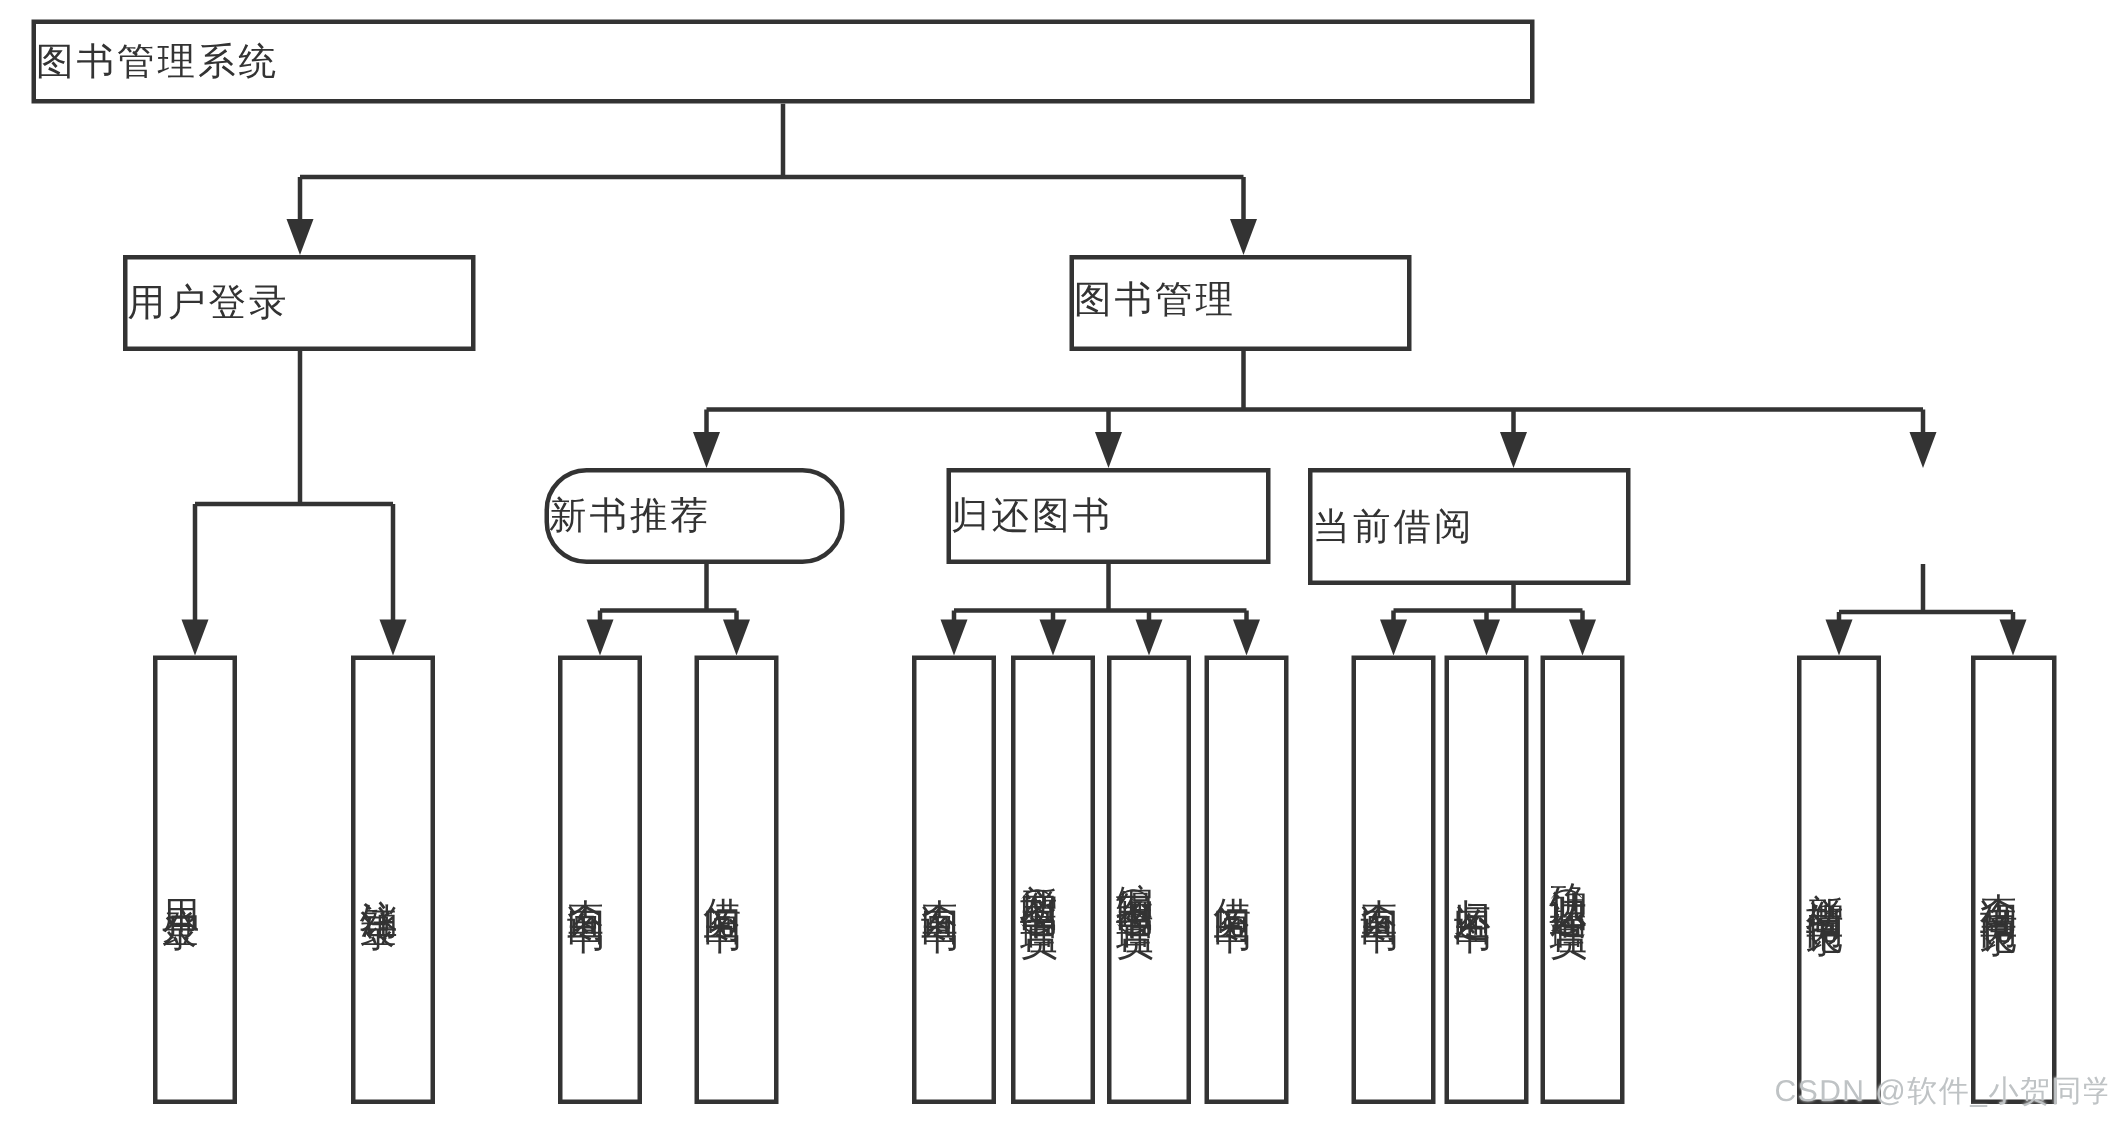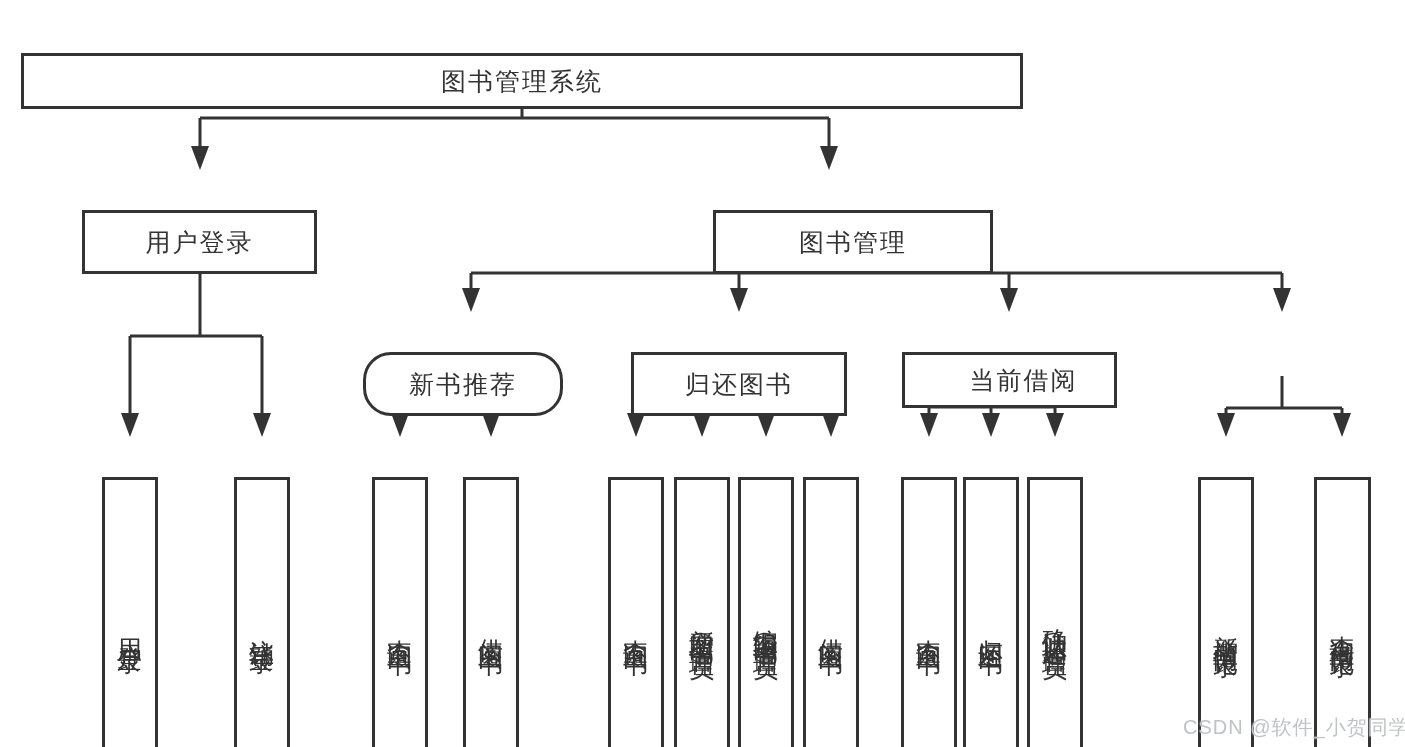--- a/index.html
+++ b/index.html
@@ -14,42 +14,40 @@
     position:absolute;left:0;top:0;width:1405px;height:747px;
     pointer-events:none;
   }
   .box{
     position:absolute;
     background:#ffffff;
     border:3px solid #333333;
     box-sizing:border-box;
     display:flex;
     align-items:center;
-    justify-content:center;
     z-index:2;
-    margin-top:40px;
   }
   .box span{
     color:#333333;
     font-size:25px;
     letter-spacing:2px;
     white-space:nowrap;
     line-height:1.2;
   }
   .box.v span{
     writing-mode:vertical-rl;
     letter-spacing:4px;
   }
   
   .n-root{left:21px;top:13px;width:1002px;height:56px;}
   .n-user-login{left:82px;top:170px;width:235px;height:64px;}
-  .n-book-mgmt{left:713px;top:170px;width:280px;height:64px;}
+  .n-book-mgmt{left:713px;top:170px;width:228px;height:64px;font-family:Liberation Mono, monospace;}
   .n-g0{left:363px;top:312px;width:200px;height:64px;border-radius:28px;}
   .n-g1{left:631px;top:312px;width:216px;height:64px;}
-  .n-g2{left:902px;top:312px;width:215px;height:56px;padding-left:28px;}
+  .n-g2{left:872px;top:312px;width:215px;height:78px;}
   .n-g3{left:1173px;top:312px;width:218px;height:64px;}
   .leaf{top:437px;width:56px;height:299px;}
   .l-0{left:102px;} .l-1{left:234px;}
   .l-2{left:372px;} .l-3{left:463px;}
   .l-4{left:608px;} .l-5{left:674px;} .l-6{left:738px;} .l-7{left:803px;}
   .l-8{left:901px;} .l-9{left:963px;} .l-10{left:1027px;}
   .l-11{left:1198px;} .l-12{left:1314px;width:57px;}
   .watermark{
     position:absolute;
     left:1183px;top:714px;

